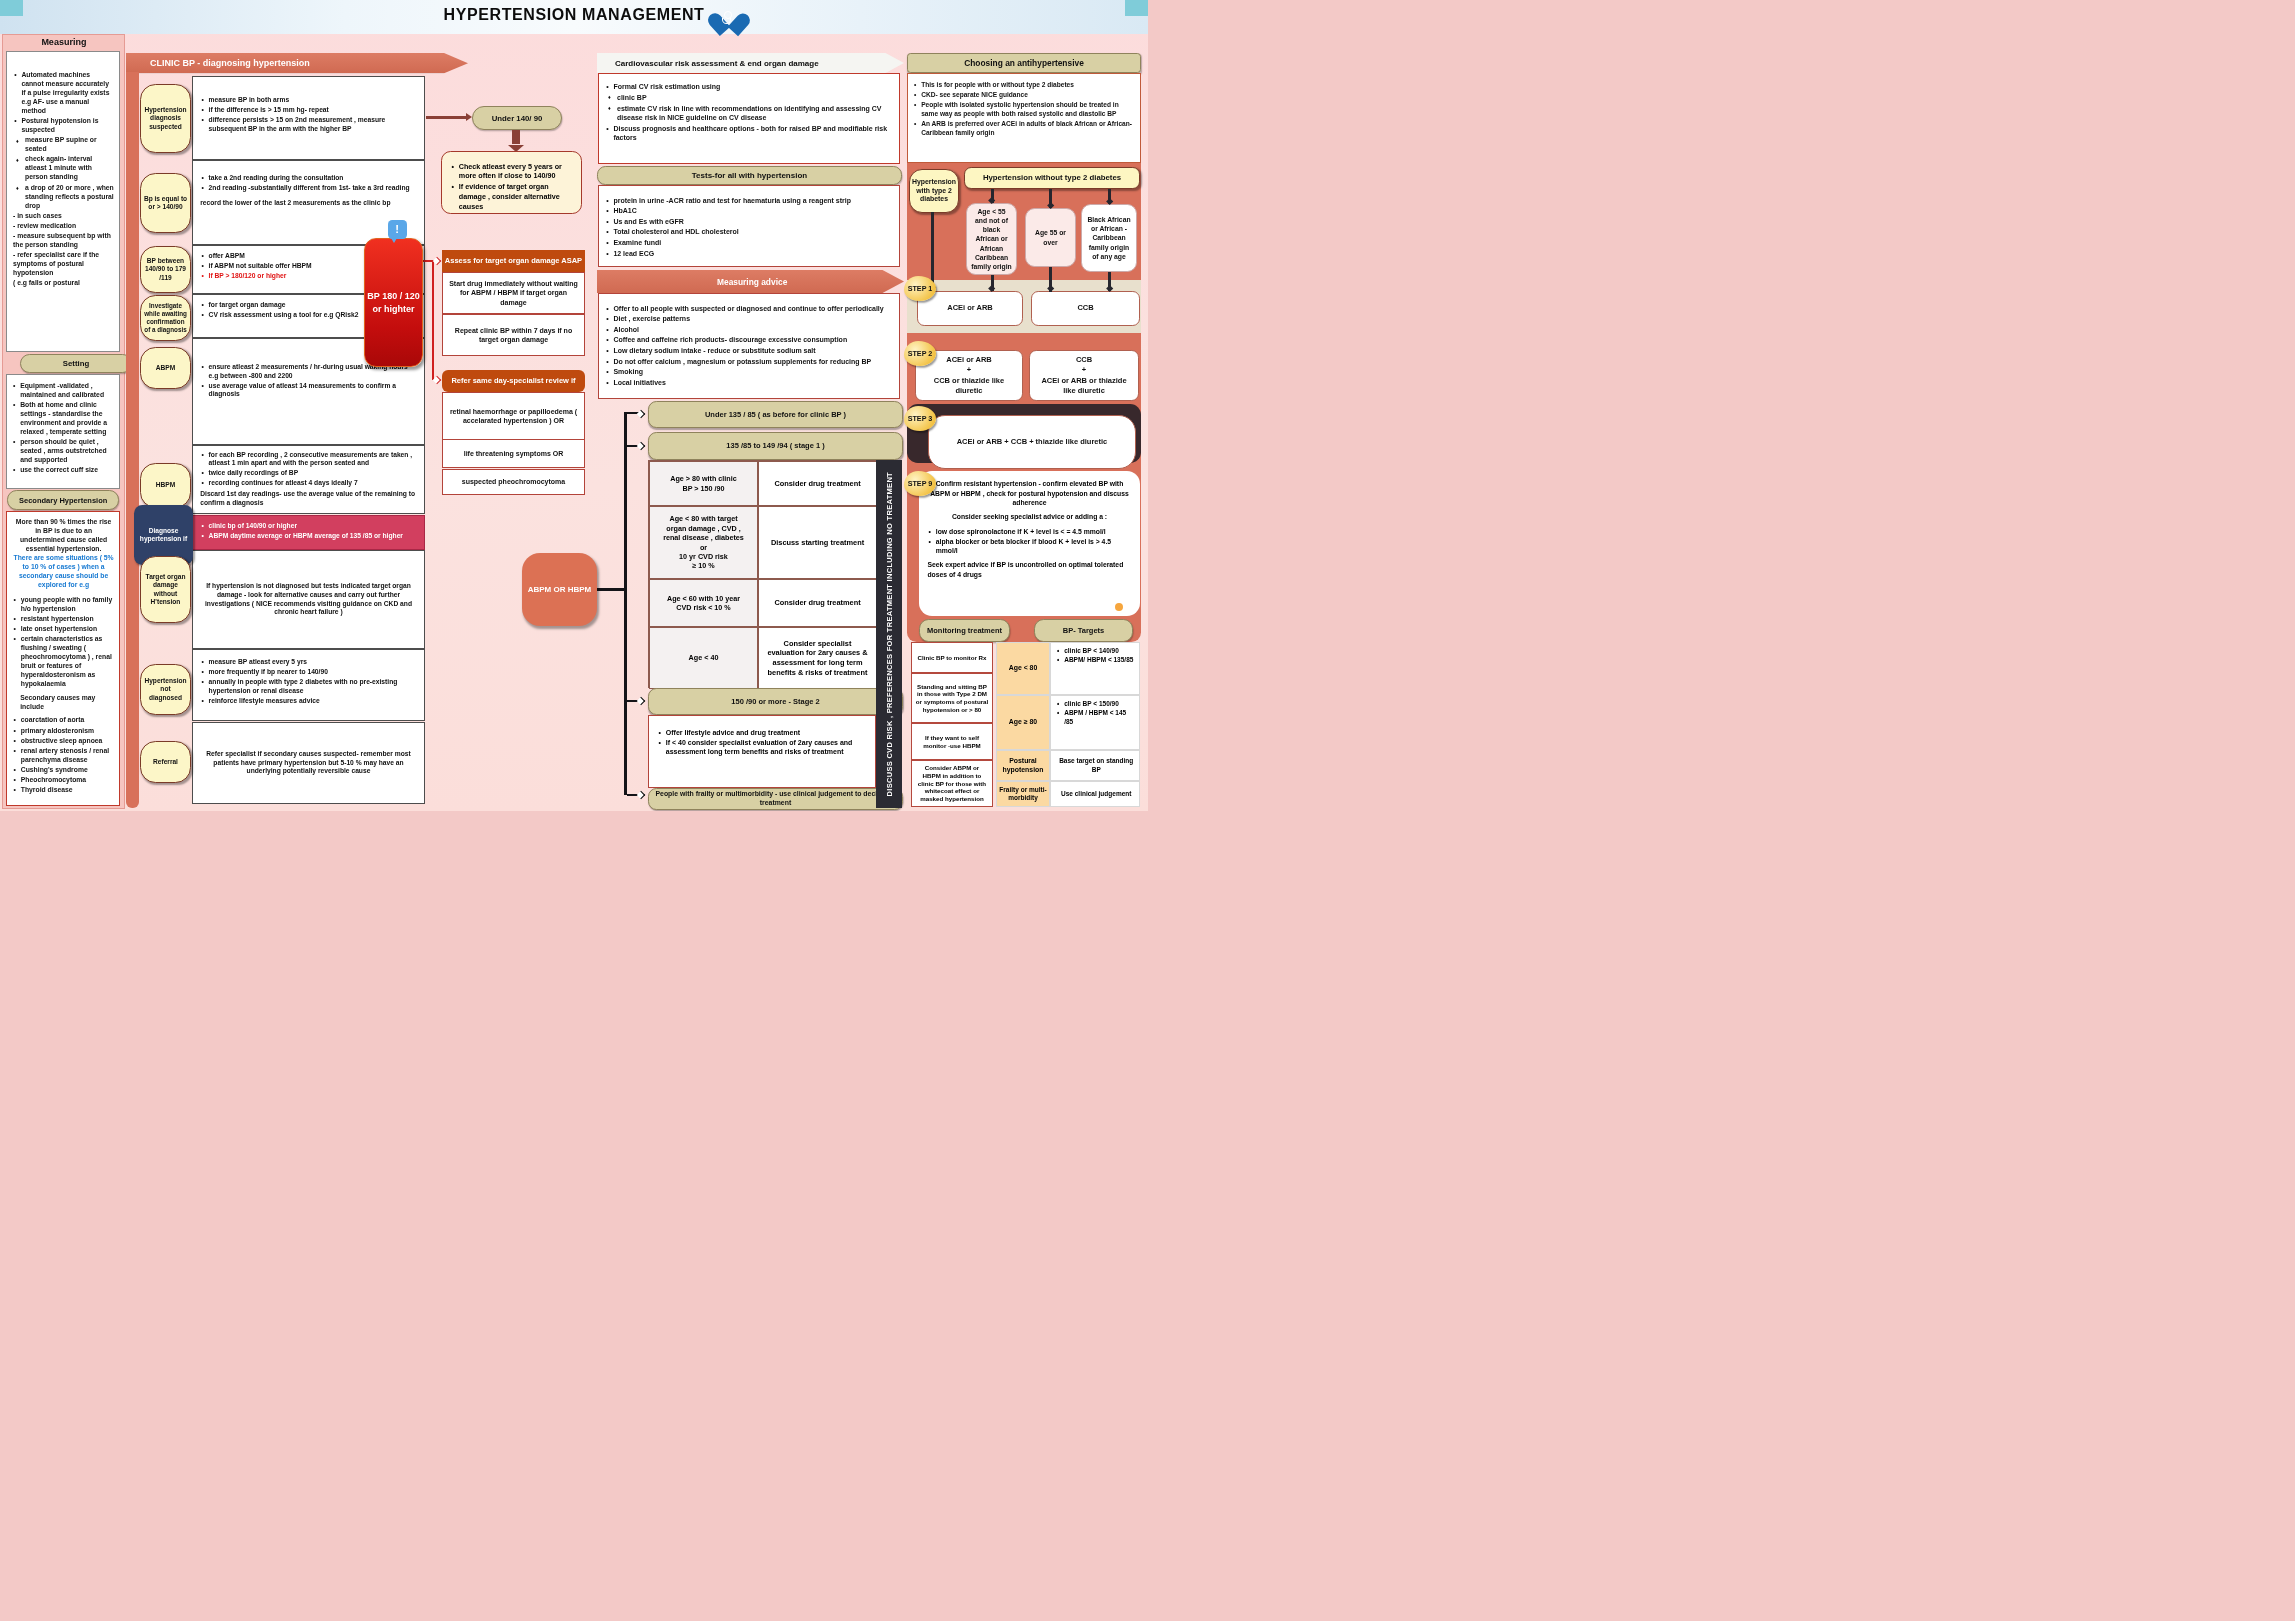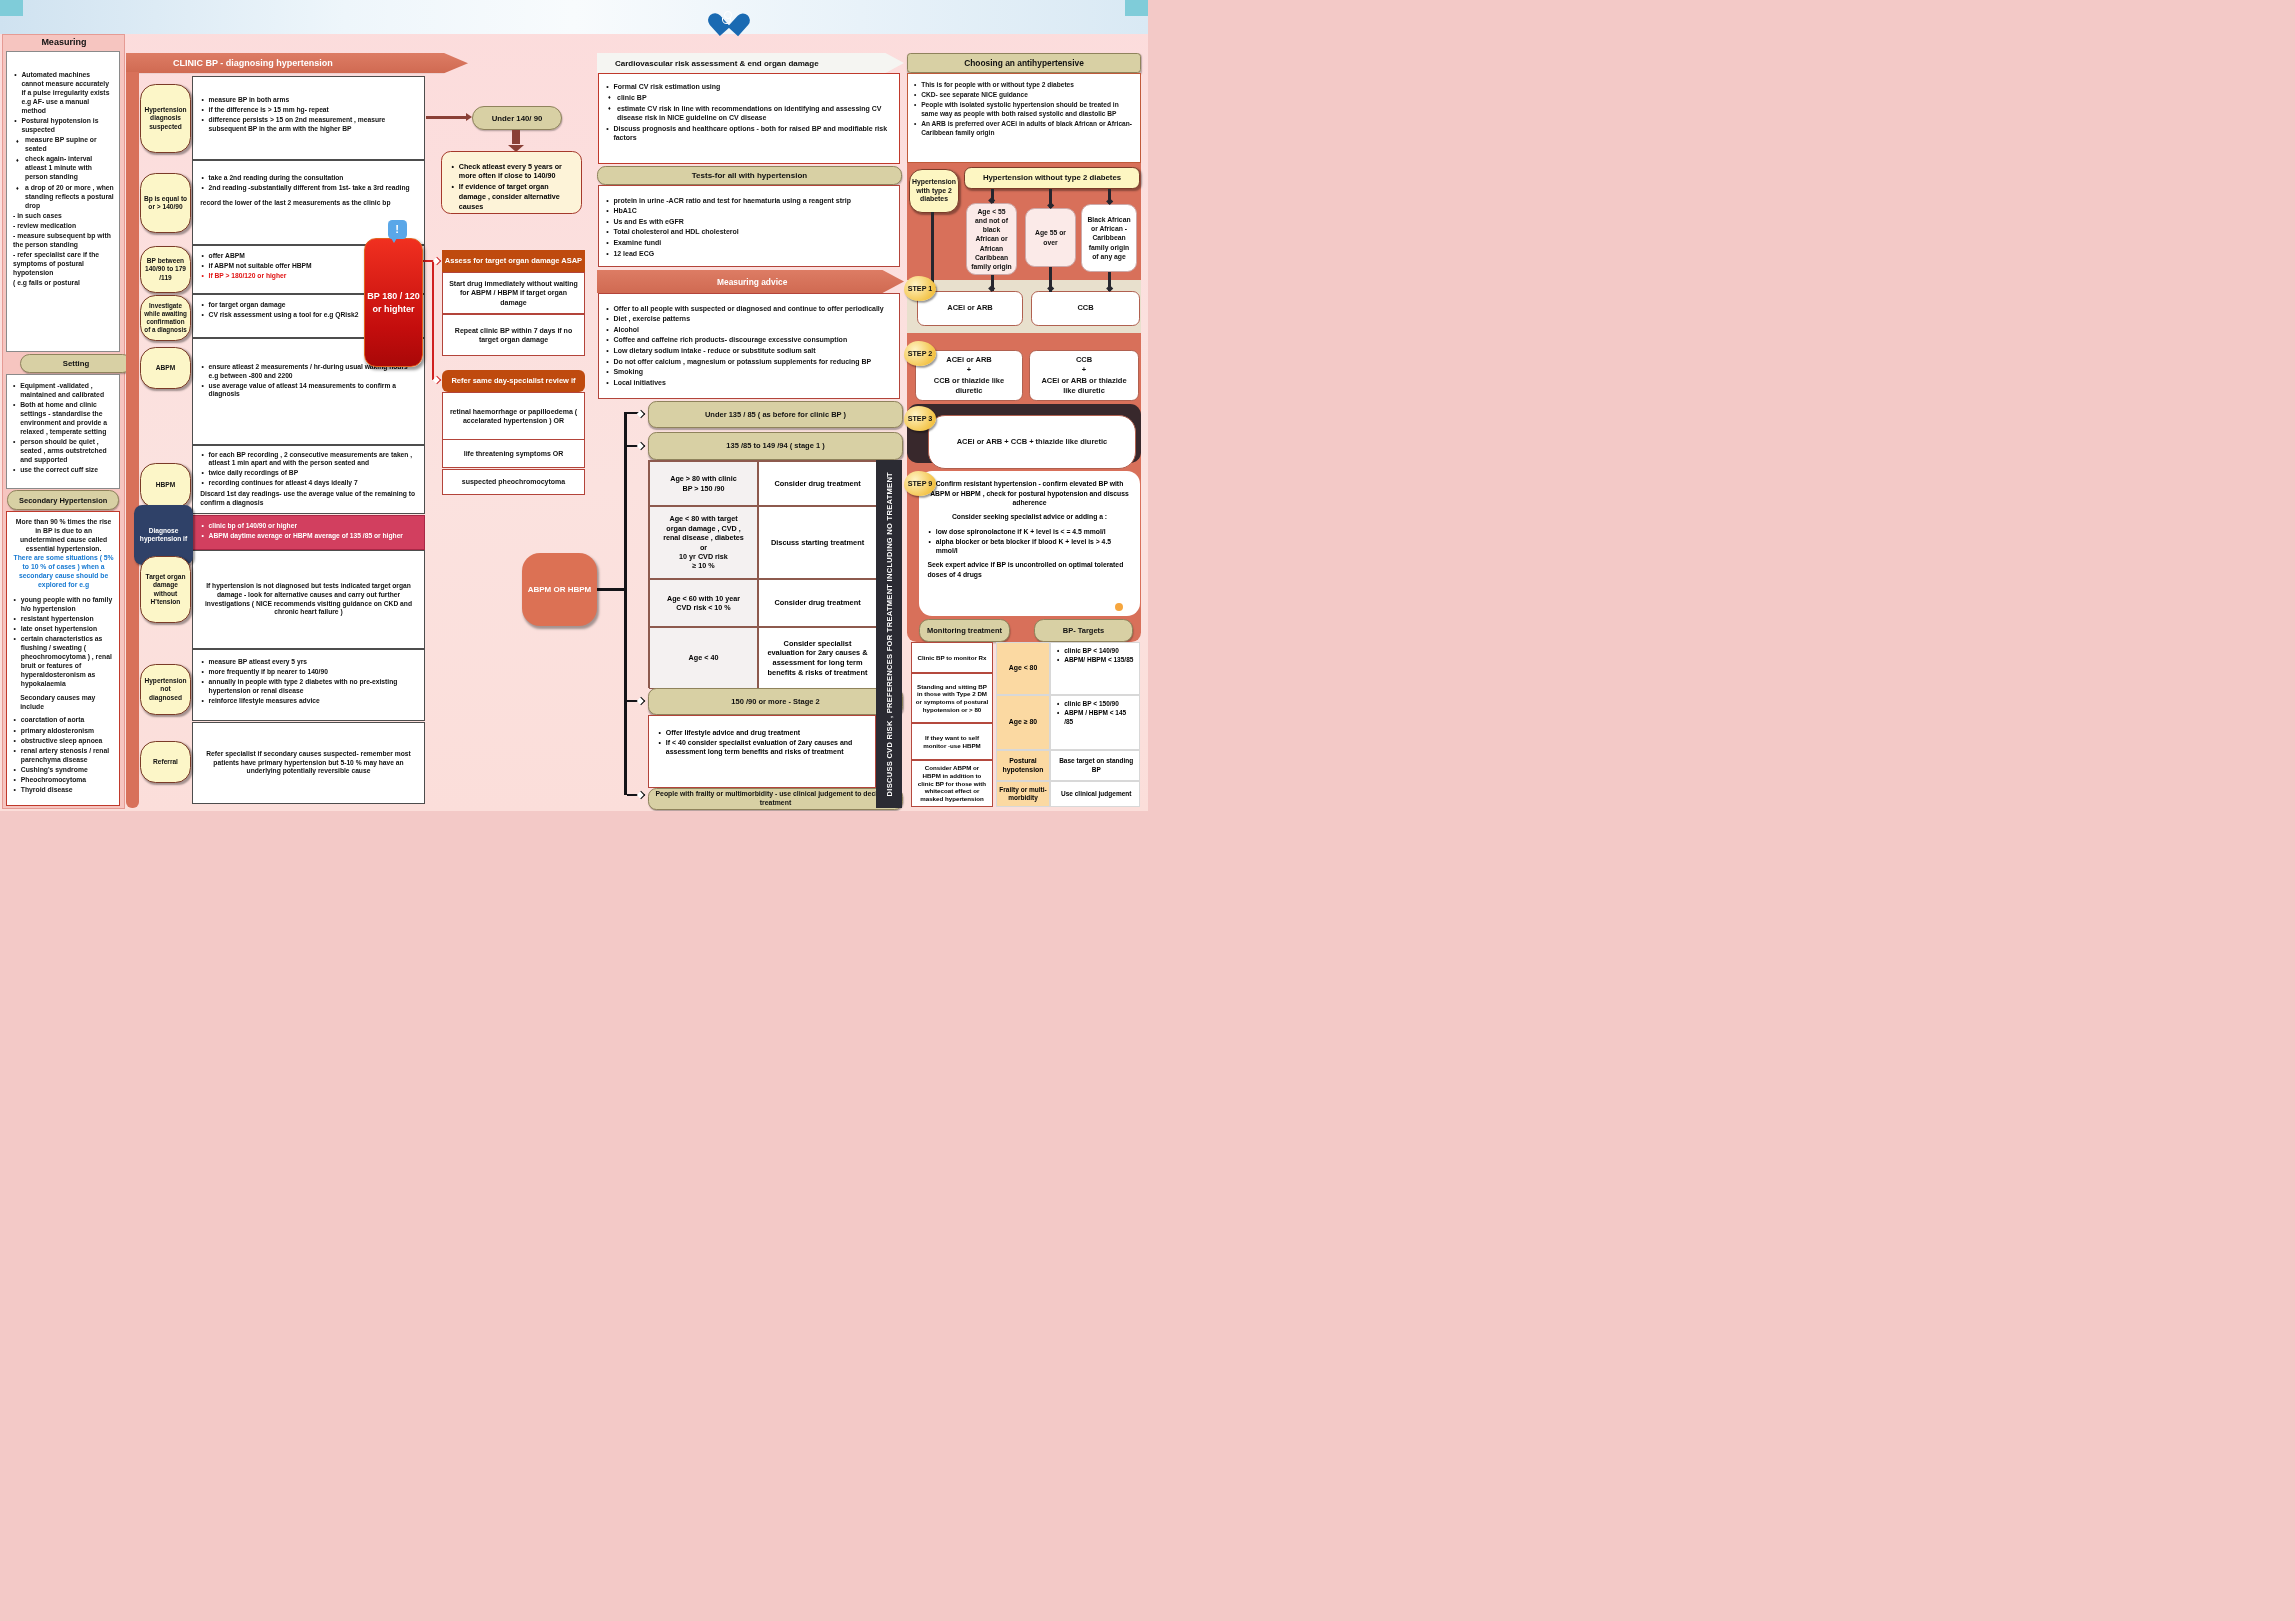--- a/index.html
+++ b/index.html
@@ -81,20 +81,21 @@
   .dot{position:absolute;width:7.8px;height:7.8px;border-radius:50%;background:#f6a63e;}
 </style>
 </head>
 <body>
 
 <div id="stage">
 
   <div class="abs topbar"></div>
   <div class="abs cornerchip" style="left:0;"></div>
   <div class="abs cornerchip" style="left:1125px;"></div>
+  <div class="abs title">HYPERTENSION MANAGEMENT</div>
   <div class="abs heart">
     <span class="lobe l"></span>
       <span class="lobe r"></span>
       <span class="ring"></span>
       <span class="tail"></span>
   </div>
 
   <div class="abs leftpanel"></div>
   <div class="abs mtitle">Measuring</div>
   <div class="abs whitebox" style="left:6px;top:51px;width:114px;height:301px;padding:18px 4.8px 4.8px 6px;">
@@ -134,21 +135,21 @@
         <div class="it b">coarctation of aorta</div>
         <div class="it b">primary aldosteronism</div>
         <div class="it b">obstructive sleep apnoea</div>
         <div class="it b">renal artery stenosis / renal parenchyma disease</div>
         <div class="it b">Cushing's syndrome</div>
         <div class="it b">Pheochromocytoma</div>
         <div class="it b">Thyroid disease</div>
       </div>
   </div>
 
-  <div class="abs banner" style="left:126px;top:53px;width:342px;height:20.3px;font-size:9px;padding-left:47px;">CLINIC BP - diagnosing hypertension</div>
+  <div class="abs banner" style="left:126px;top:53px;width:342px;height:20.3px;font-size:9px;padding-left:24px;">CLINIC BP - diagnosing hypertension</div>
   <div class="abs band"></div>
 
   <div class="crow" style="top:76px;height:84px;padding-top:18px;">
       <div class="it b">measure BP in both arms</div>
       <div class="it b">if the difference is &gt; 15 mm hg- repeat</div>
       <div class="it b">difference persists &gt; 15 on 2nd measurement , measure subsequent BP in the arm with the higher BP</div>
     </div>
   <div class="crow" style="top:160px;height:85px;padding-top:12px;">
     <div>
         <div class="it b">take a 2nd reading during the consultation</div>

